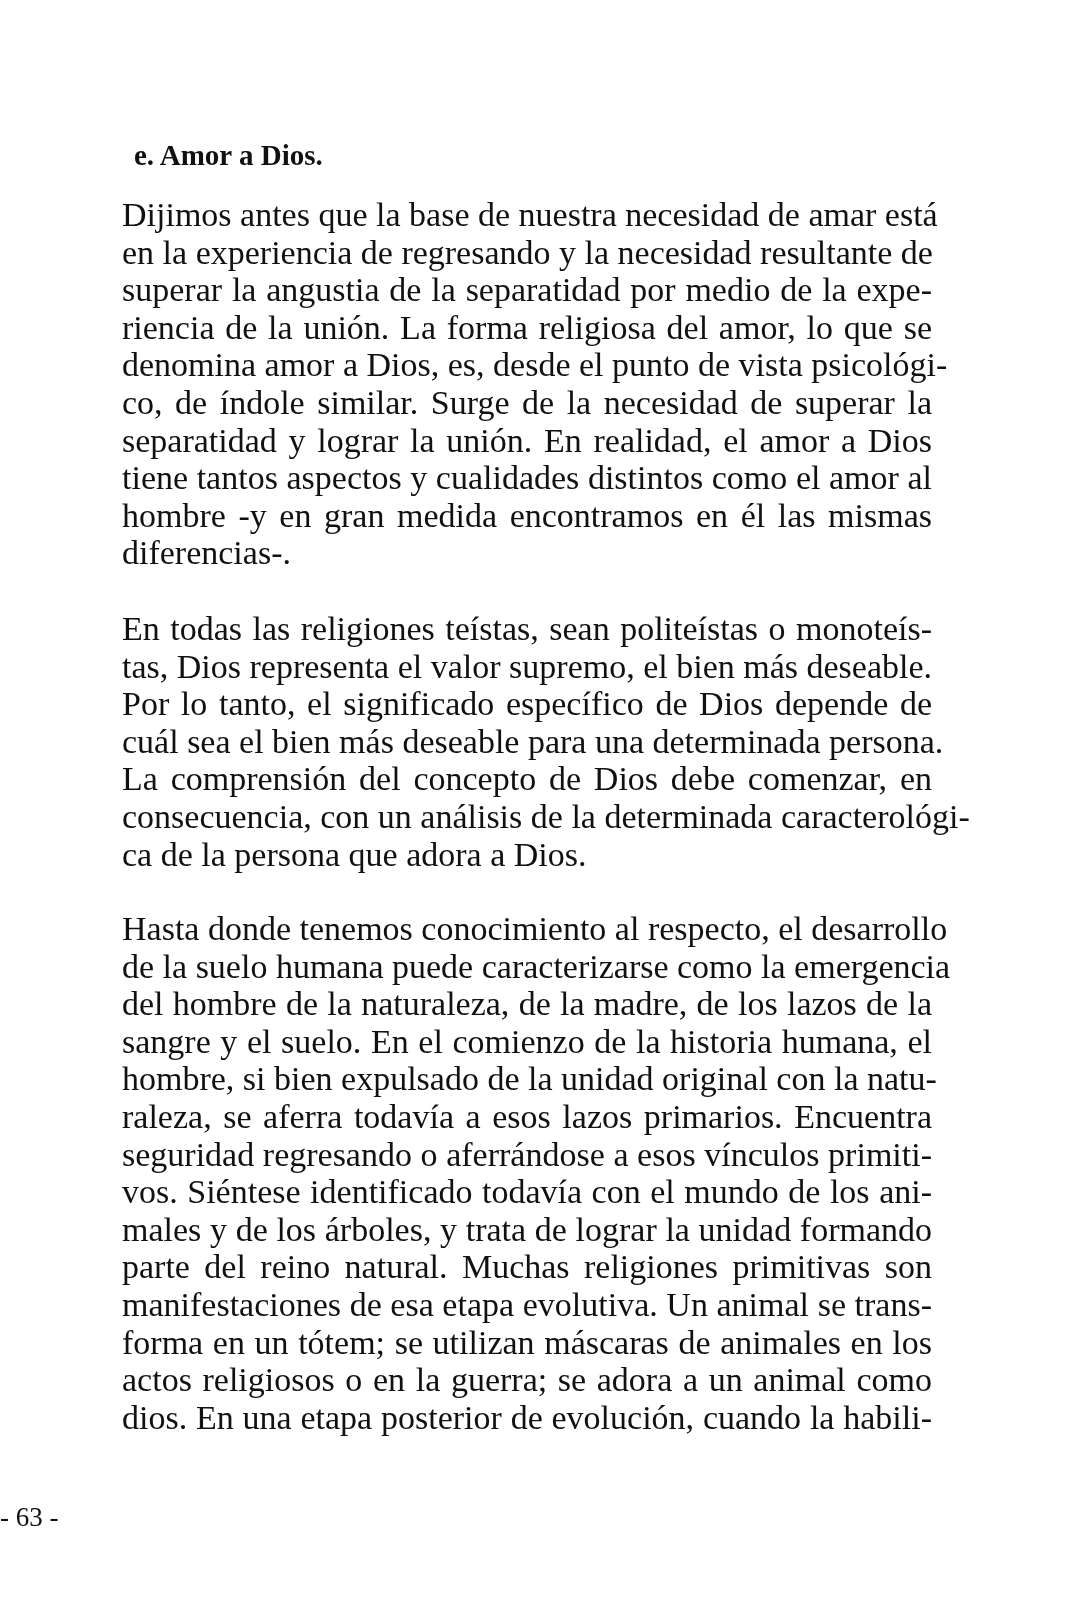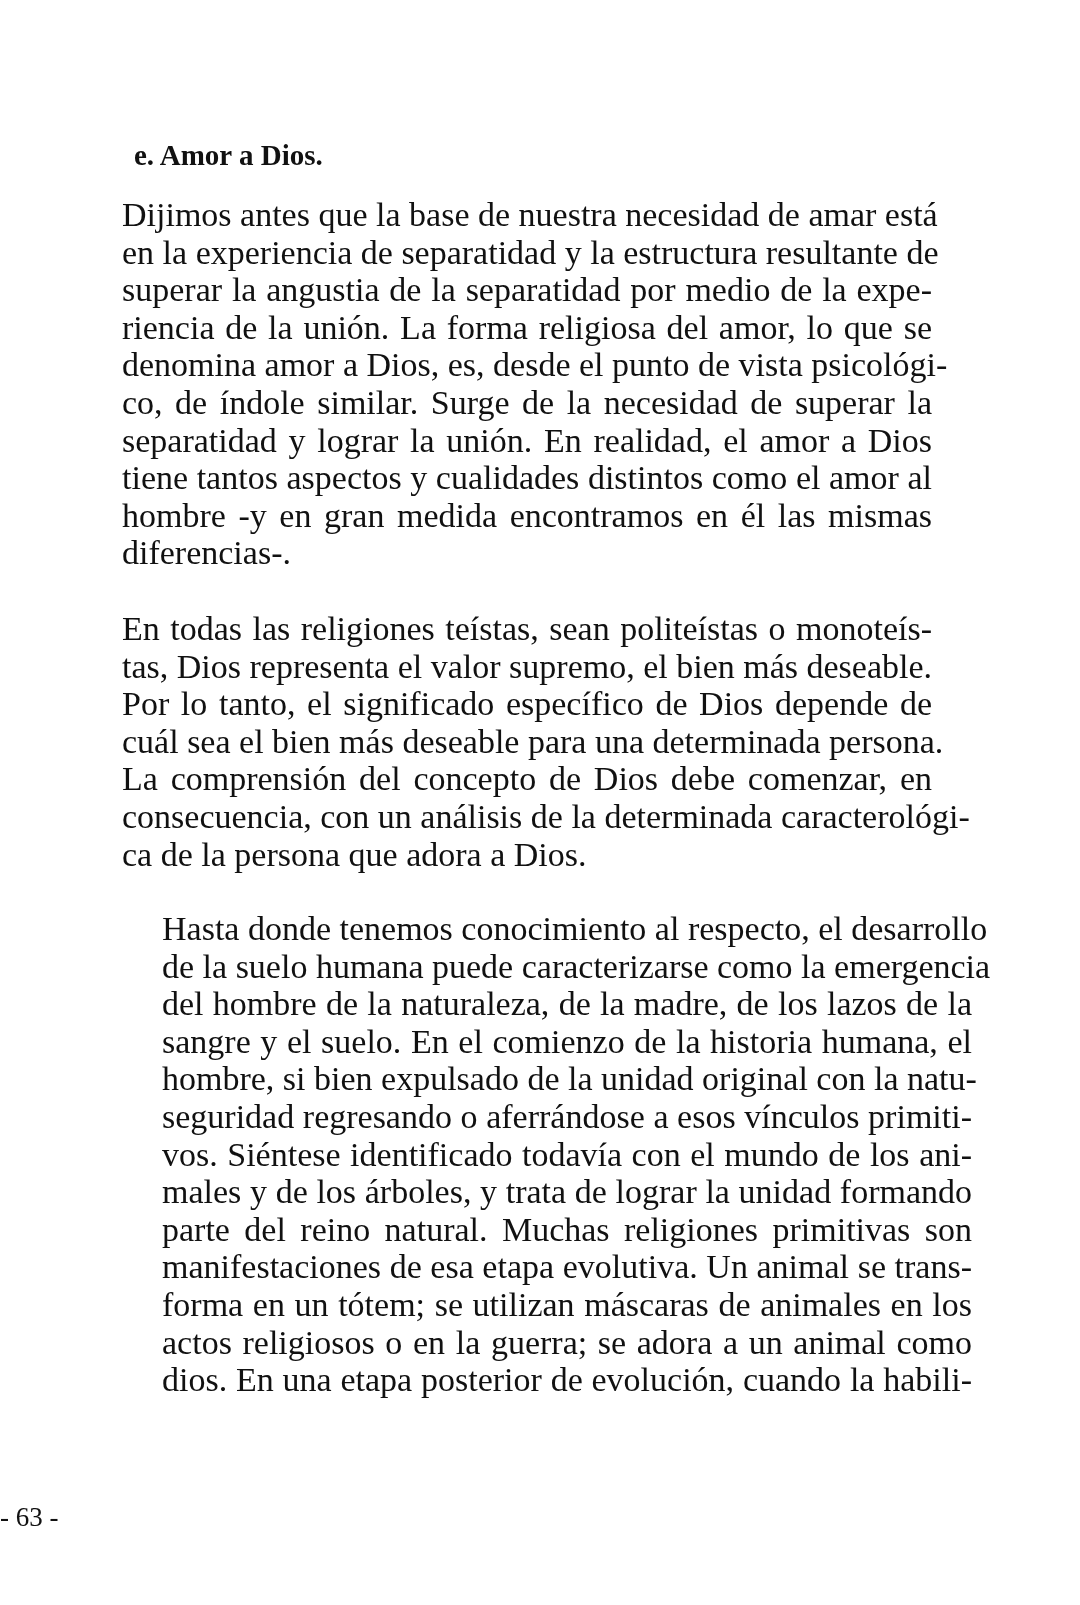--- a/index.html
+++ b/index.html
@@ -14,35 +14,35 @@
       font-size: 29px; font-weight: bold; line-height: 38px; margin: 12px;
     }
     .para { position: absolute; left: 0; width: 810px; margin: 0; }
     .line {
       display: block; font-size: 34px; line-height: 37.6px; height: 37.6px;
       white-space: nowrap; text-align: justify; text-align-last: justify;
     }
     .line.last { text-align-last: left; }
     .p1 { top: 196px; }
     .p2 { top: 610px; }
-    .p3 { top: 910px; margin-left: 40px; }
+    .p3 { top: 910px; }
     .pagenum {
       position: absolute; top: 1500px; left: 0; width: 1080px; text-align: left;
       font-size: 27px; line-height: 34px;
     }
   </style>
 </head>
 <body>
 
 <div class="page">
   <h2 class="heading">e. Amor a Dios.</h2>
 
   <div class="para p1">
     <span class="line">Dijimos antes que la base de nuestra necesidad de amar está</span>
-    <span class="line">en la experiencia de separatidad y la estructura resultante de</span>
+    <span class="line">en la experiencia de regresando y la necesidad resultante de</span>
     <span class="line">superar la angustia de la separatidad por medio de la expe-</span>
     <span class="line">riencia de la unión. La forma religiosa del amor, lo que se</span>
     <span class="line">denomina amor a Dios, es, desde el punto de vista psicológi-</span>
     <span class="line">co, de índole similar. Surge de la necesidad de superar la</span>
     <span class="line">separatidad y lograr la unión. En realidad, el amor a Dios</span>
     <span class="line">tiene tantos aspectos y cualidades distintos como el amor al</span>
     <span class="line">hombre -y en gran medida encontramos en él las mismas</span>
     <span class="line last">diferencias-.</span>
   </div>
 
@@ -55,20 +55,21 @@
     <span class="line">consecuencia, con un análisis de la determinada caracterológi-</span>
     <span class="line last">ca de la persona que adora a Dios.</span>
   </div>
 
   <div class="para p3">
     <span class="line">Hasta donde tenemos conocimiento al respecto, el desarrollo</span>
     <span class="line">de la suelo humana puede caracterizarse como la emergencia</span>
     <span class="line">del hombre de la naturaleza, de la madre, de los lazos de la</span>
     <span class="line">sangre y el suelo. En el comienzo de la historia humana, el</span>
     <span class="line">hombre, si bien expulsado de la unidad original con la natu-</span>
+    <span class="line">raleza, se aferra todavía a esos lazos primarios. Encuentra</span>
     <span class="line">seguridad regresando o aferrándose a esos vínculos primiti-</span>
     <span class="line">vos. Siéntese identificado todavía con el mundo de los ani-</span>
     <span class="line">males y de los árboles, y trata de lograr la unidad formando</span>
     <span class="line">parte del reino natural. Muchas religiones primitivas son</span>
     <span class="line">manifestaciones de esa etapa evolutiva. Un animal se trans-</span>
     <span class="line">forma en un tótem; se utilizan máscaras de animales en los</span>
     <span class="line">actos religiosos o en la guerra; se adora a un animal como</span>
     <span class="line">dios. En una etapa posterior de evolución, cuando la habili-</span>
   </div>
 </div>

